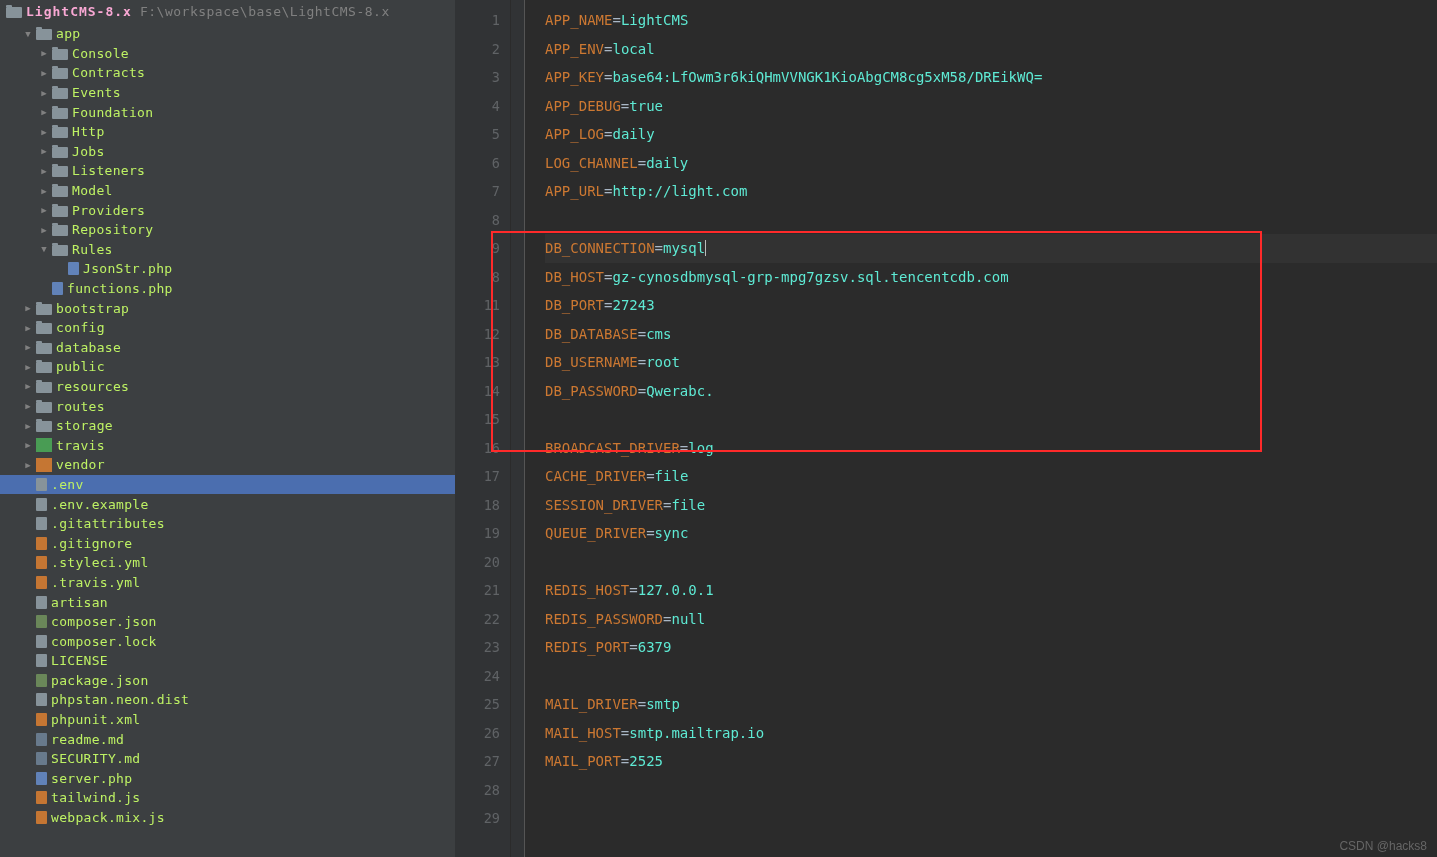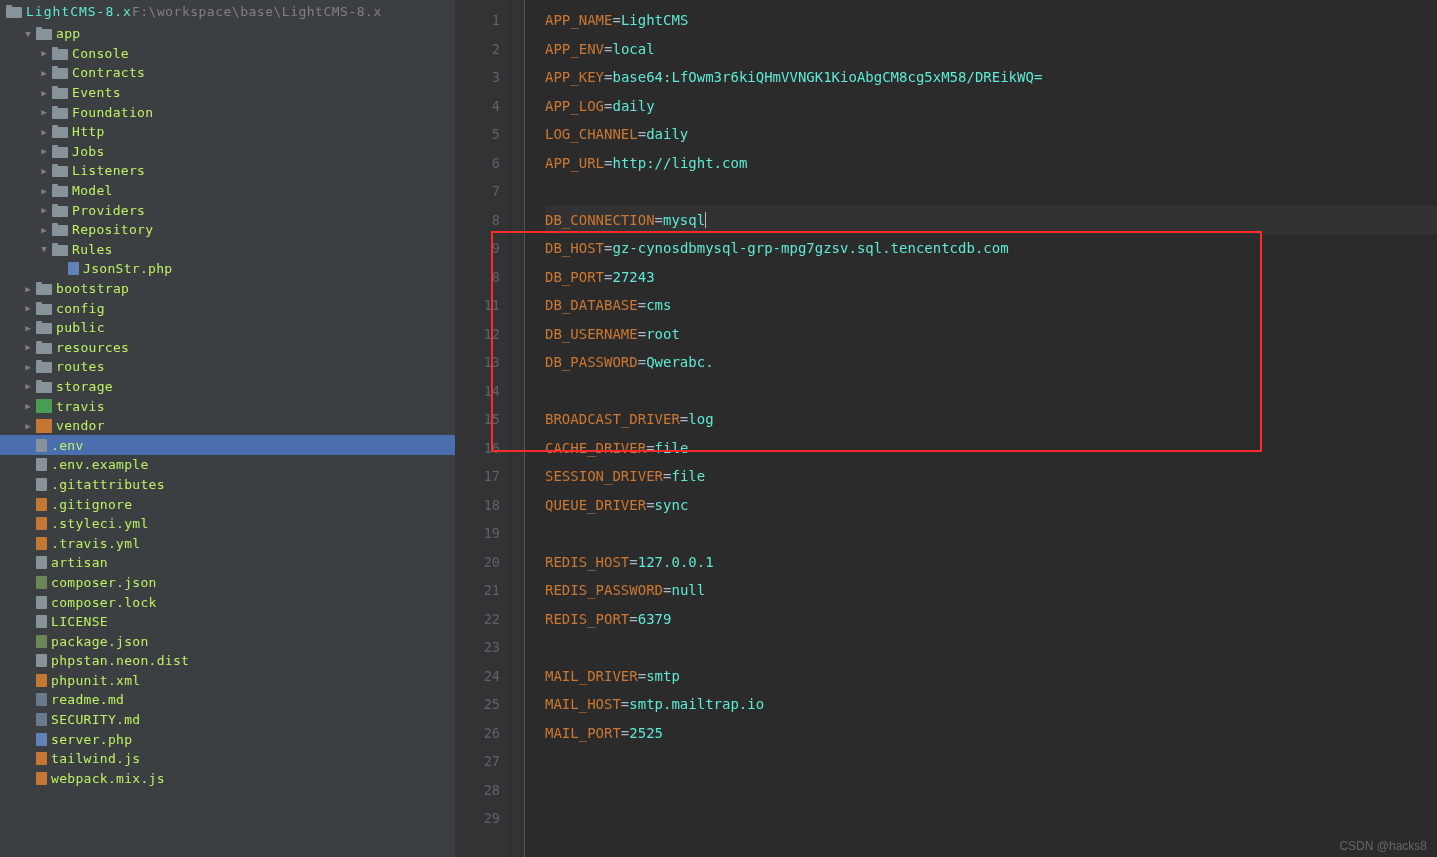--- a/index.html
+++ b/index.html
@@ -1,21 +1,21 @@
 <!DOCTYPE html>
 <html><head>
 <meta charset="utf-8">
 <style>
 *{margin:0;padding:0;box-sizing:border-box}
 body{font-family:'Consolas','Monaco',monospace;font-size:13px;background:#2b2b2b;color:#a9b7c6;overflow:hidden;height:857px;width:1437px;position:relative}
 .container{display:flex;height:100%}
 .sidebar{width:455px;background:#3c3f41;overflow-y:auto;flex-shrink:0}
 .proj-header{display:flex;align-items:center;padding:2px 6px;background:#3c3f41;height:22px}
-.proj-header .name{color:#5eead4;font-weight:normal;letter-spacing:1px}
-.proj-header .path{color:#808080;margin-left:0;letter-spacing:0.5px}
+.proj-header .name{color:#f9a8d4;font-weight:bold;letter-spacing:1px}
+.proj-header .path{color:#808080;margin-left:8px;letter-spacing:0.5px}
 .tree{padding:2px 0}
 .tree-item{display:flex;align-items:center;height:19.6px;cursor:pointer;padding-left:0;white-space:nowrap}
 .tree-item.file-sel{background:#4b6eaf}
 .chev{width:12px;height:12px;display:inline-flex;align-items:center;justify-content:center;color:#808080;font-size:9px;margin-right:2px;flex-shrink:0}
 .chev::before{content:'▶'}
 .chev.open::before{content:'▼'}
 .chev.none::before{content:''}
 .icon{width:16px;height:14px;display:inline-block;margin-right:4px;flex-shrink:0;position:relative}
 .icon.folder{background:#87939a;border-radius:1px;height:11px;margin-top:2px}
 .icon.folder::before{content:'';position:absolute;top:-2px;left:0;width:6px;height:2px;background:#87939a;border-radius:1px 1px 0 0}
@@ -130,30 +130,42 @@
           <span class="icon folder"></span>
           <span class="tree-label">Rules</span>
         </div>
         <div class="tree-item">
           <span class="ind" style="width: 54px;"></span>
           <span class="chev none"></span>
           <span class="icon file file-php"></span>
           <span class="tree-label">JsonStr.php</span>
         </div>
         <div class="tree-item">
+          <span class="ind" style="width: 38px;"></span>
+          <span class="chev none"></span>
+          <span class="icon file file-php"></span>
+          <span class="tree-label">functions.php</span>
+        </div>
+        <div class="tree-item">
           <span class="ind" style="width: 22px;"></span>
           <span class="chev "></span>
           <span class="icon folder"></span>
           <span class="tree-label">bootstrap</span>
         </div>
         <div class="tree-item">
           <span class="ind" style="width: 22px;"></span>
           <span class="chev "></span>
           <span class="icon folder"></span>
           <span class="tree-label">config</span>
+        </div>
+        <div class="tree-item">
+          <span class="ind" style="width: 22px;"></span>
+          <span class="chev "></span>
+          <span class="icon folder"></span>
+          <span class="tree-label">database</span>
         </div>
         <div class="tree-item">
           <span class="ind" style="width: 22px;"></span>
           <span class="chev "></span>
           <span class="icon folder"></span>
           <span class="tree-label">public</span>
         </div>
         <div class="tree-item">
           <span class="ind" style="width: 22px;"></span>
           <span class="chev "></span>
@@ -326,20 +338,21 @@
           <div class="gutter-line">27</div>
           <div class="gutter-line">28</div>
           <div class="gutter-line">29</div>
         </div>
       </div>
   <div class="fold-strip"></div>
   <div class="code" id="code">
         <div class="code-line"><span class="k">APP_NAME</span><span class="eq">=</span><span class="v">LightCMS</span></div>
         <div class="code-line"><span class="k">APP_ENV</span><span class="eq">=</span><span class="v">local</span></div>
         <div class="code-line"><span class="k">APP_KEY</span><span class="eq">=</span><span class="v">base64:LfOwm3r6kiQHmVVNGK1KioAbgCM8cg5xM58/DREikWQ=</span></div>
+        <div class="code-line"><span class="k">APP_DEBUG</span><span class="eq">=</span><span class="v">true</span></div>
         <div class="code-line"><span class="k">APP_LOG</span><span class="eq">=</span><span class="v">daily</span></div>
         <div class="code-line"><span class="k">LOG_CHANNEL</span><span class="eq">=</span><span class="v">daily</span></div>
         <div class="code-line"><span class="k">APP_URL</span><span class="eq">=</span><span class="v">http://light.com</span></div>
         <div class="code-line">&nbsp;</div>
         <div class="code-line current"><span class="k">DB_CONNECTION</span><span class="eq">=</span><span class="v">mysql</span><span class="cursor"></span></div>
         <div class="code-line"><span class="k">DB_HOST</span><span class="eq">=</span><span class="v">gz-cynosdbmysql-grp-mpg7gzsv.sql.tencentcdb.com</span></div>
         <div class="code-line"><span class="k">DB_PORT</span><span class="eq">=</span><span class="v">27243</span></div>
         <div class="code-line"><span class="k">DB_DATABASE</span><span class="eq">=</span><span class="v">cms</span></div>
         <div class="code-line"><span class="k">DB_USERNAME</span><span class="eq">=</span><span class="v">root</span></div>
         <div class="code-line"><span class="k">DB_PASSWORD</span><span class="eq">=</span><span class="v">Qwerabc.</span></div>

